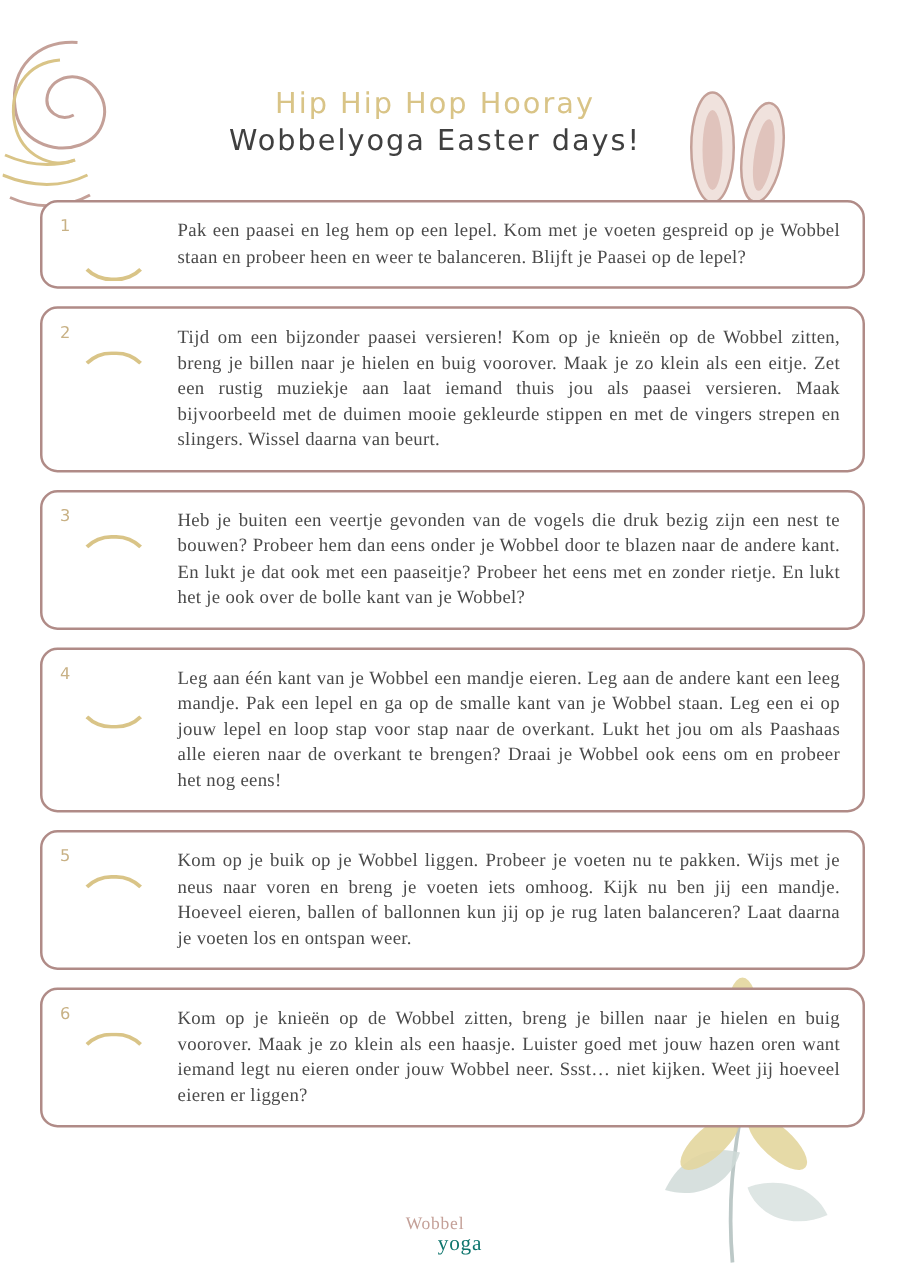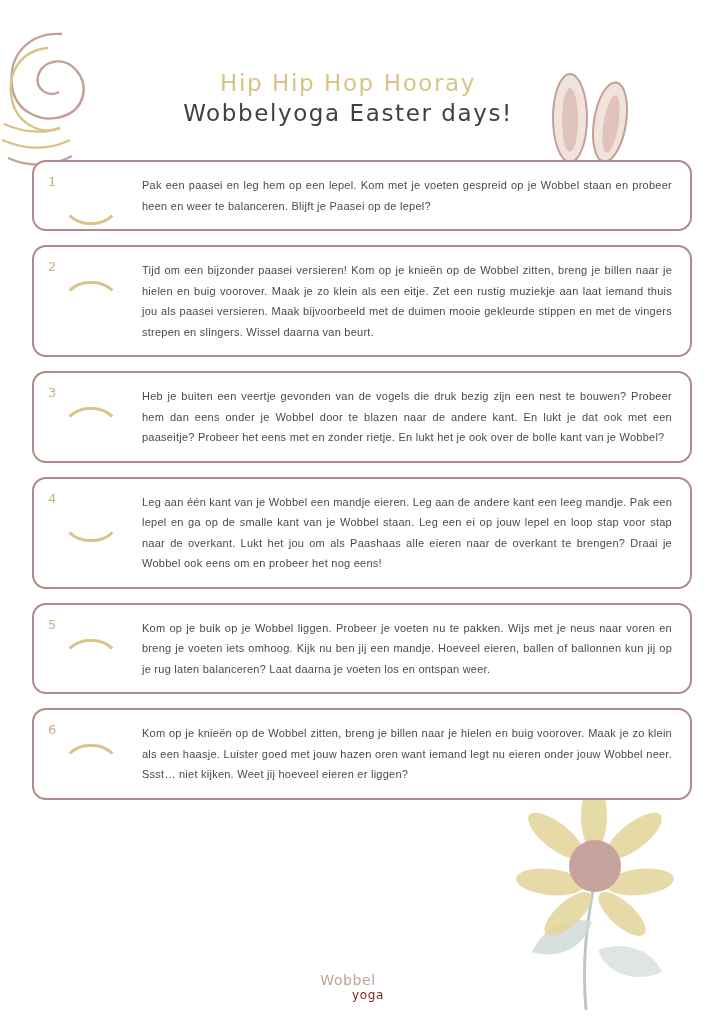--- a/index.html
+++ b/index.html
@@ -114,44 +114,45 @@
     border-right-color: transparent;
     border-radius: 46px 46px 0 0;
   }
   .card-body {
     flex: 1 1 auto;
     padding: 13px 18px 13px 0;
     box-sizing: border-box;
   }
   .card-text {
     color: #4a4a4a;
-    font-size: 11px;
+    font-size: 15px;
     line-height: 20.5px;
     text-align: justify;
     letter-spacing: 0.25px;
-    font-family: Liberation Sans, sans-serif;
+    font-family: Liberation Serif, serif;
   }
 
   
   .footer {
     position: absolute;
     left: 0;
     bottom: 22px;
     width: 696px;
     text-align: center;
+    font-family: Liberation Serif, serif;
   }
   .footer-logo-line1 {
     color: #c4a098;
     font-size: 14px;
     letter-spacing: 0.6px;
     line-height: 16px;
   }
   .footer-logo-line2 {
-    color: #7f1d1d;
-    font-size: 12px;
+    color: #0f766e;
+    font-size: 17px;
     letter-spacing: 0.6px;
     line-height: 14px;
     padding-left: 40px;
   }
 </style>
 </head>
 <body>
 
 <div class="page">
 

